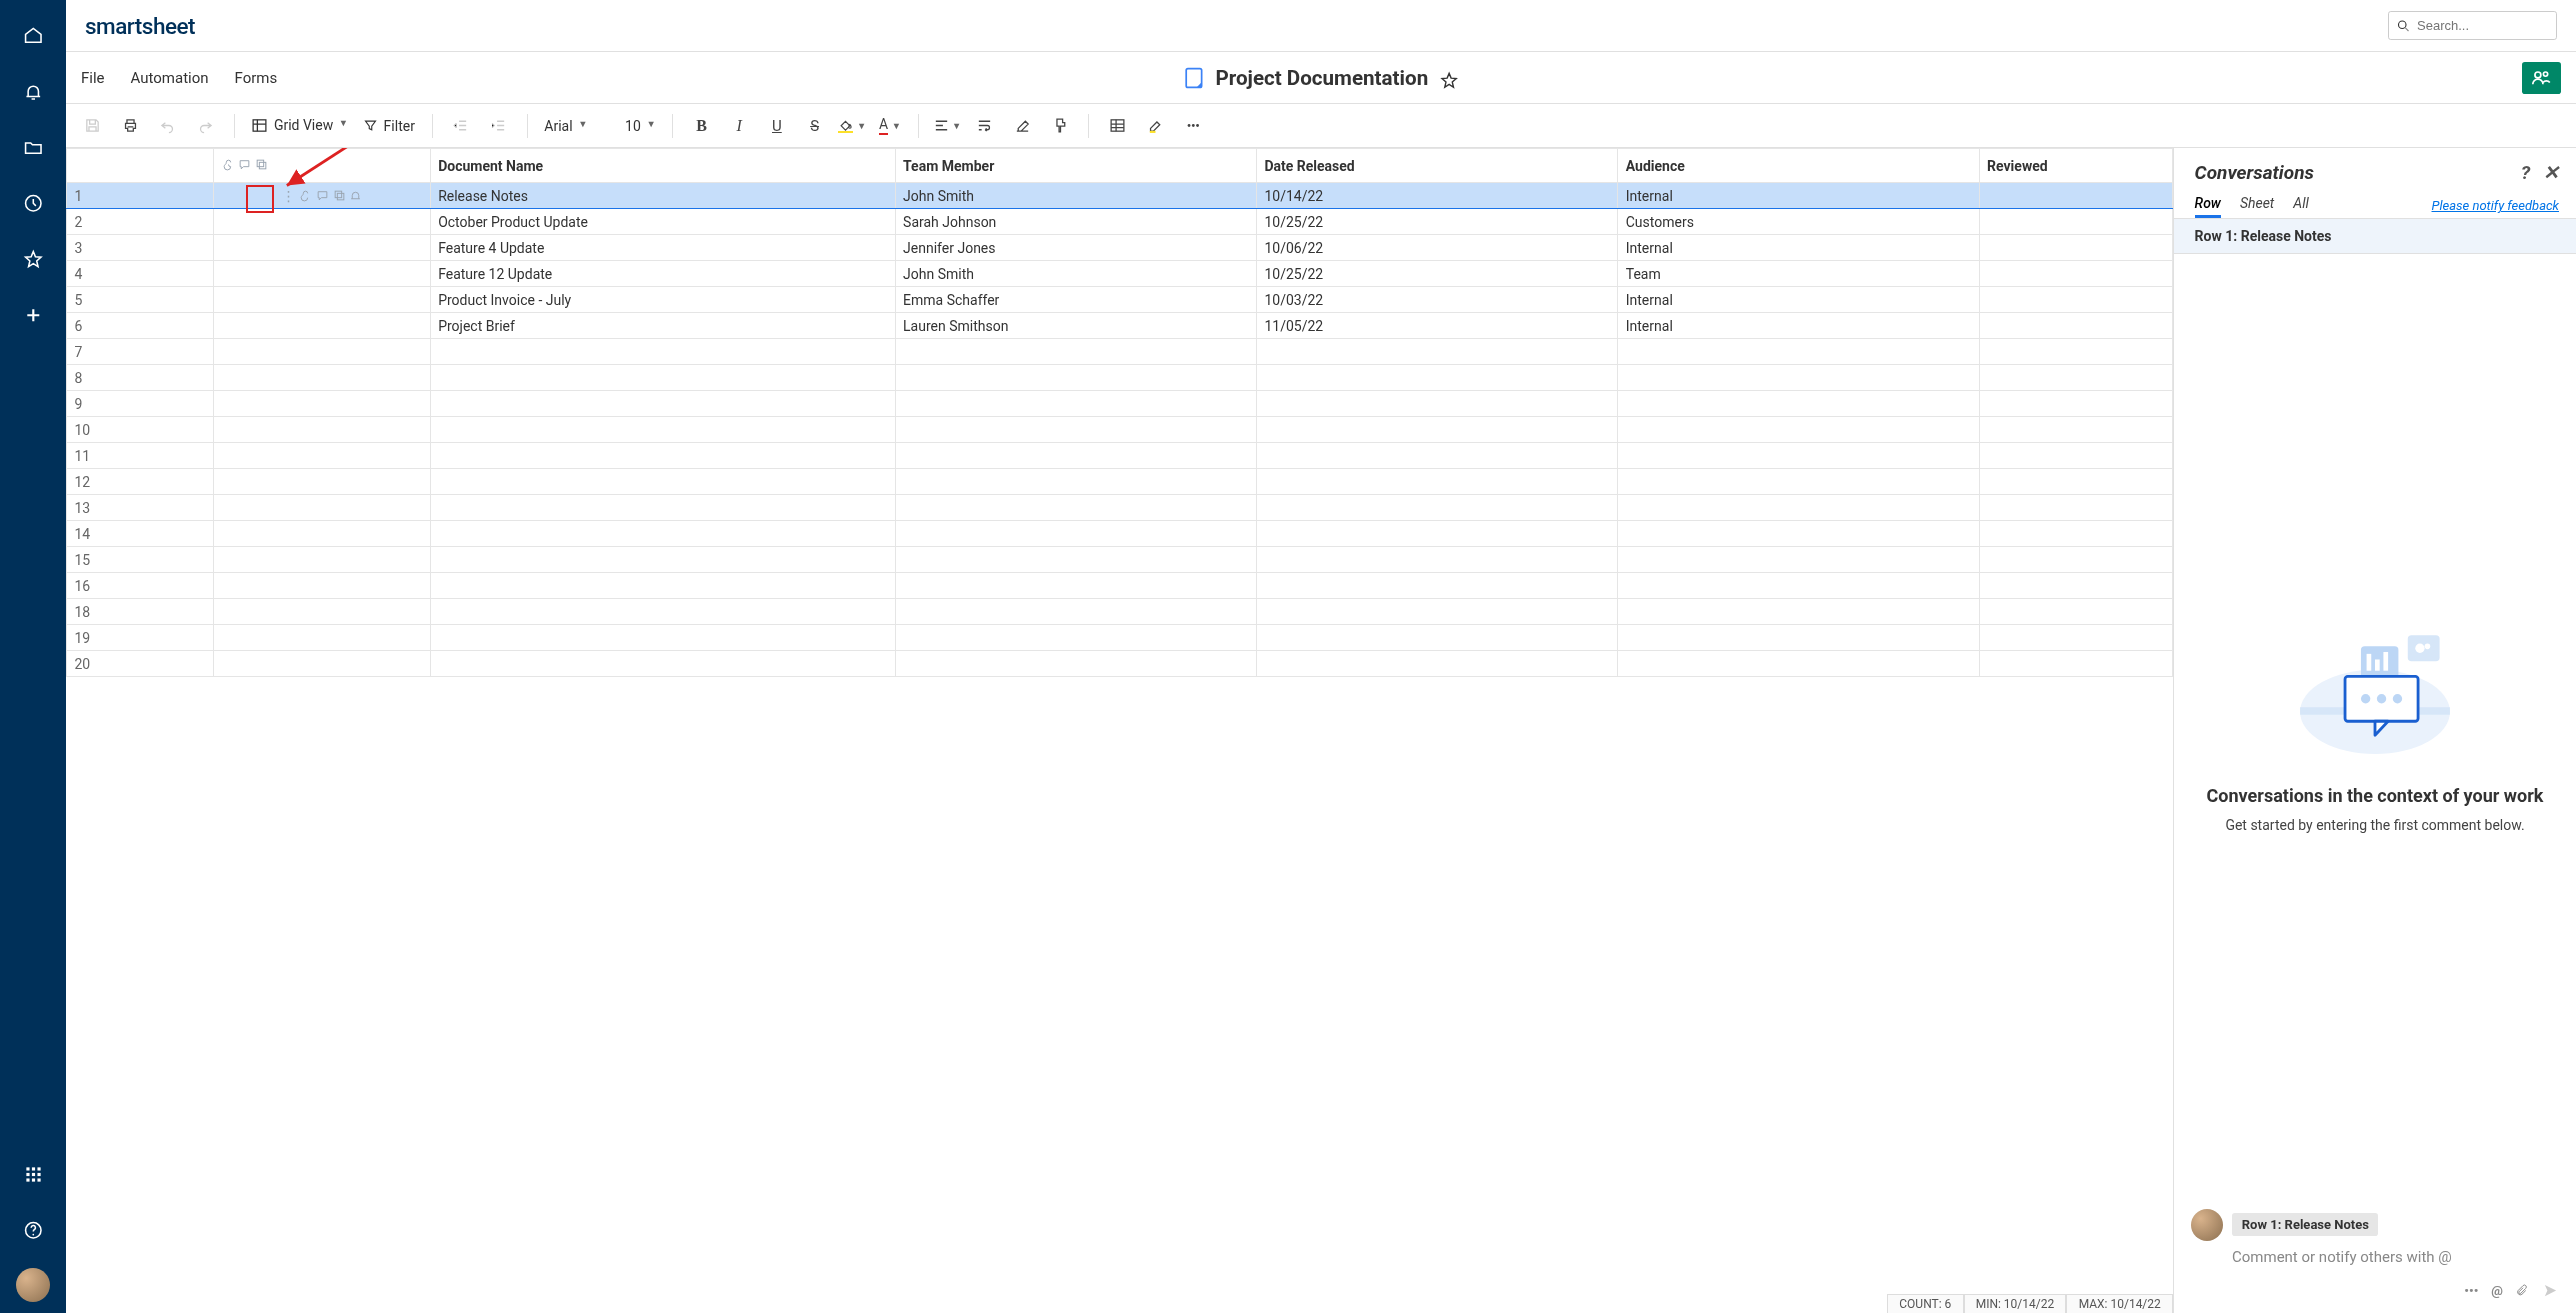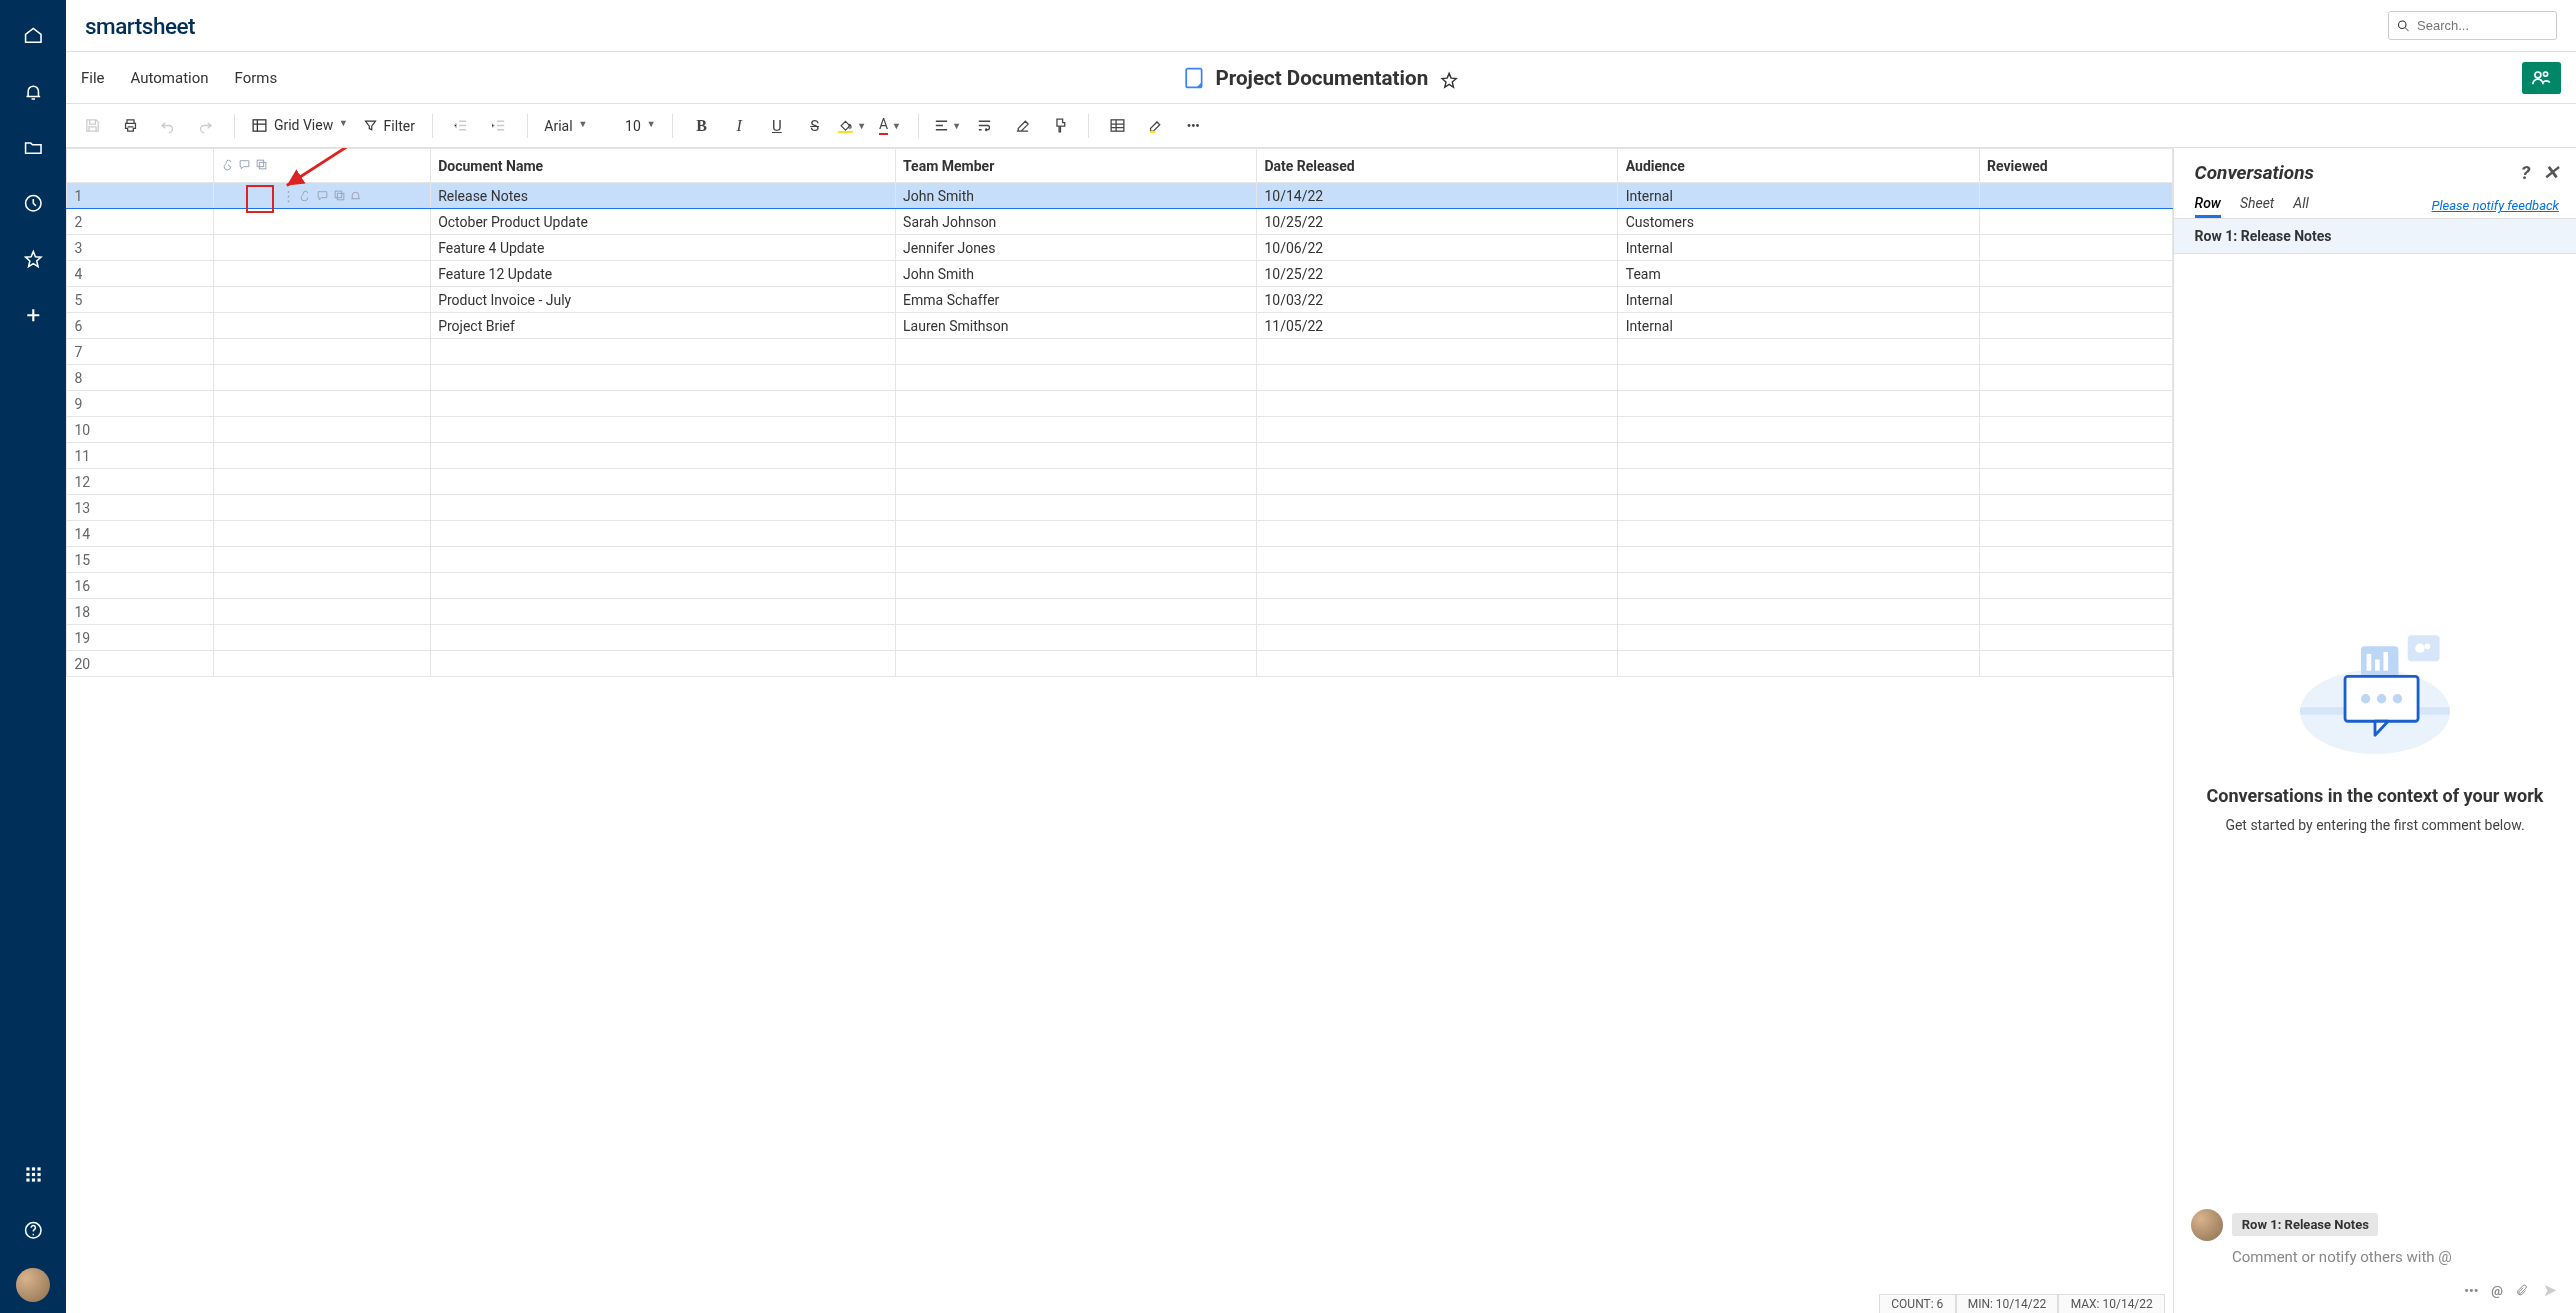--- a/index.html
+++ b/index.html
@@ -53,21 +53,21 @@
   .convo-body p  { font-size:14px; color:#444; margin-top:11.2px; }
   .convo-illus { width:206px; height:141px; position:relative; }
   .convo-input { padding: 11.2px 17px 15px 17px; }
   .chip-row { display:flex; align-items:center; gap:9.4px; }
   .avatar-sm { width:32px; height:32px; border-radius:50%; background: radial-gradient(circle at 30% 30%, #d9b38c, #8b6f50); }
   .chip { background:#e6e6e6; padding:3.7px 9.4px; border-radius:2.8px; font-weight:700; font-size:13px; }
   .placeholder-row { color:#888; font-size:15px; margin-left:41px; margin-top:7.5px; }
   .action-row { display:flex; justify-content:flex-end; gap:13px; margin-top:17px; color:#888; align-items:center;}
   .red-arrow { position:absolute; pointer-events:none; }
   .red-box { position:absolute; border:2.8px solid #d22; width:28px; height:28px; pointer-events:none;}
-  .statusbar { position:absolute; bottom:0; right:8px; display:flex; gap:0; font-size:12px; color:#555;}
+  .statusbar { position:absolute; bottom:0; right:0; display:flex; gap:0; font-size:12px; color:#555;}
   .statusbar > div { border:0.9px solid #ddd; border-bottom:none; padding:1.9px 11.2px; background:#fafafa;}
   .font-underline-red { border-bottom: 2.8px solid #d22; padding-bottom:0.9px;}
   .font-fill-yellow { border-bottom: 2.8px solid #fce029; padding-bottom:0.9px;}
   svg { display:block; }
   .stroke { stroke: currentColor; fill:none; stroke-width:1.8; }
 </style>
 </head>
 <body>
 
 <div class="app">

